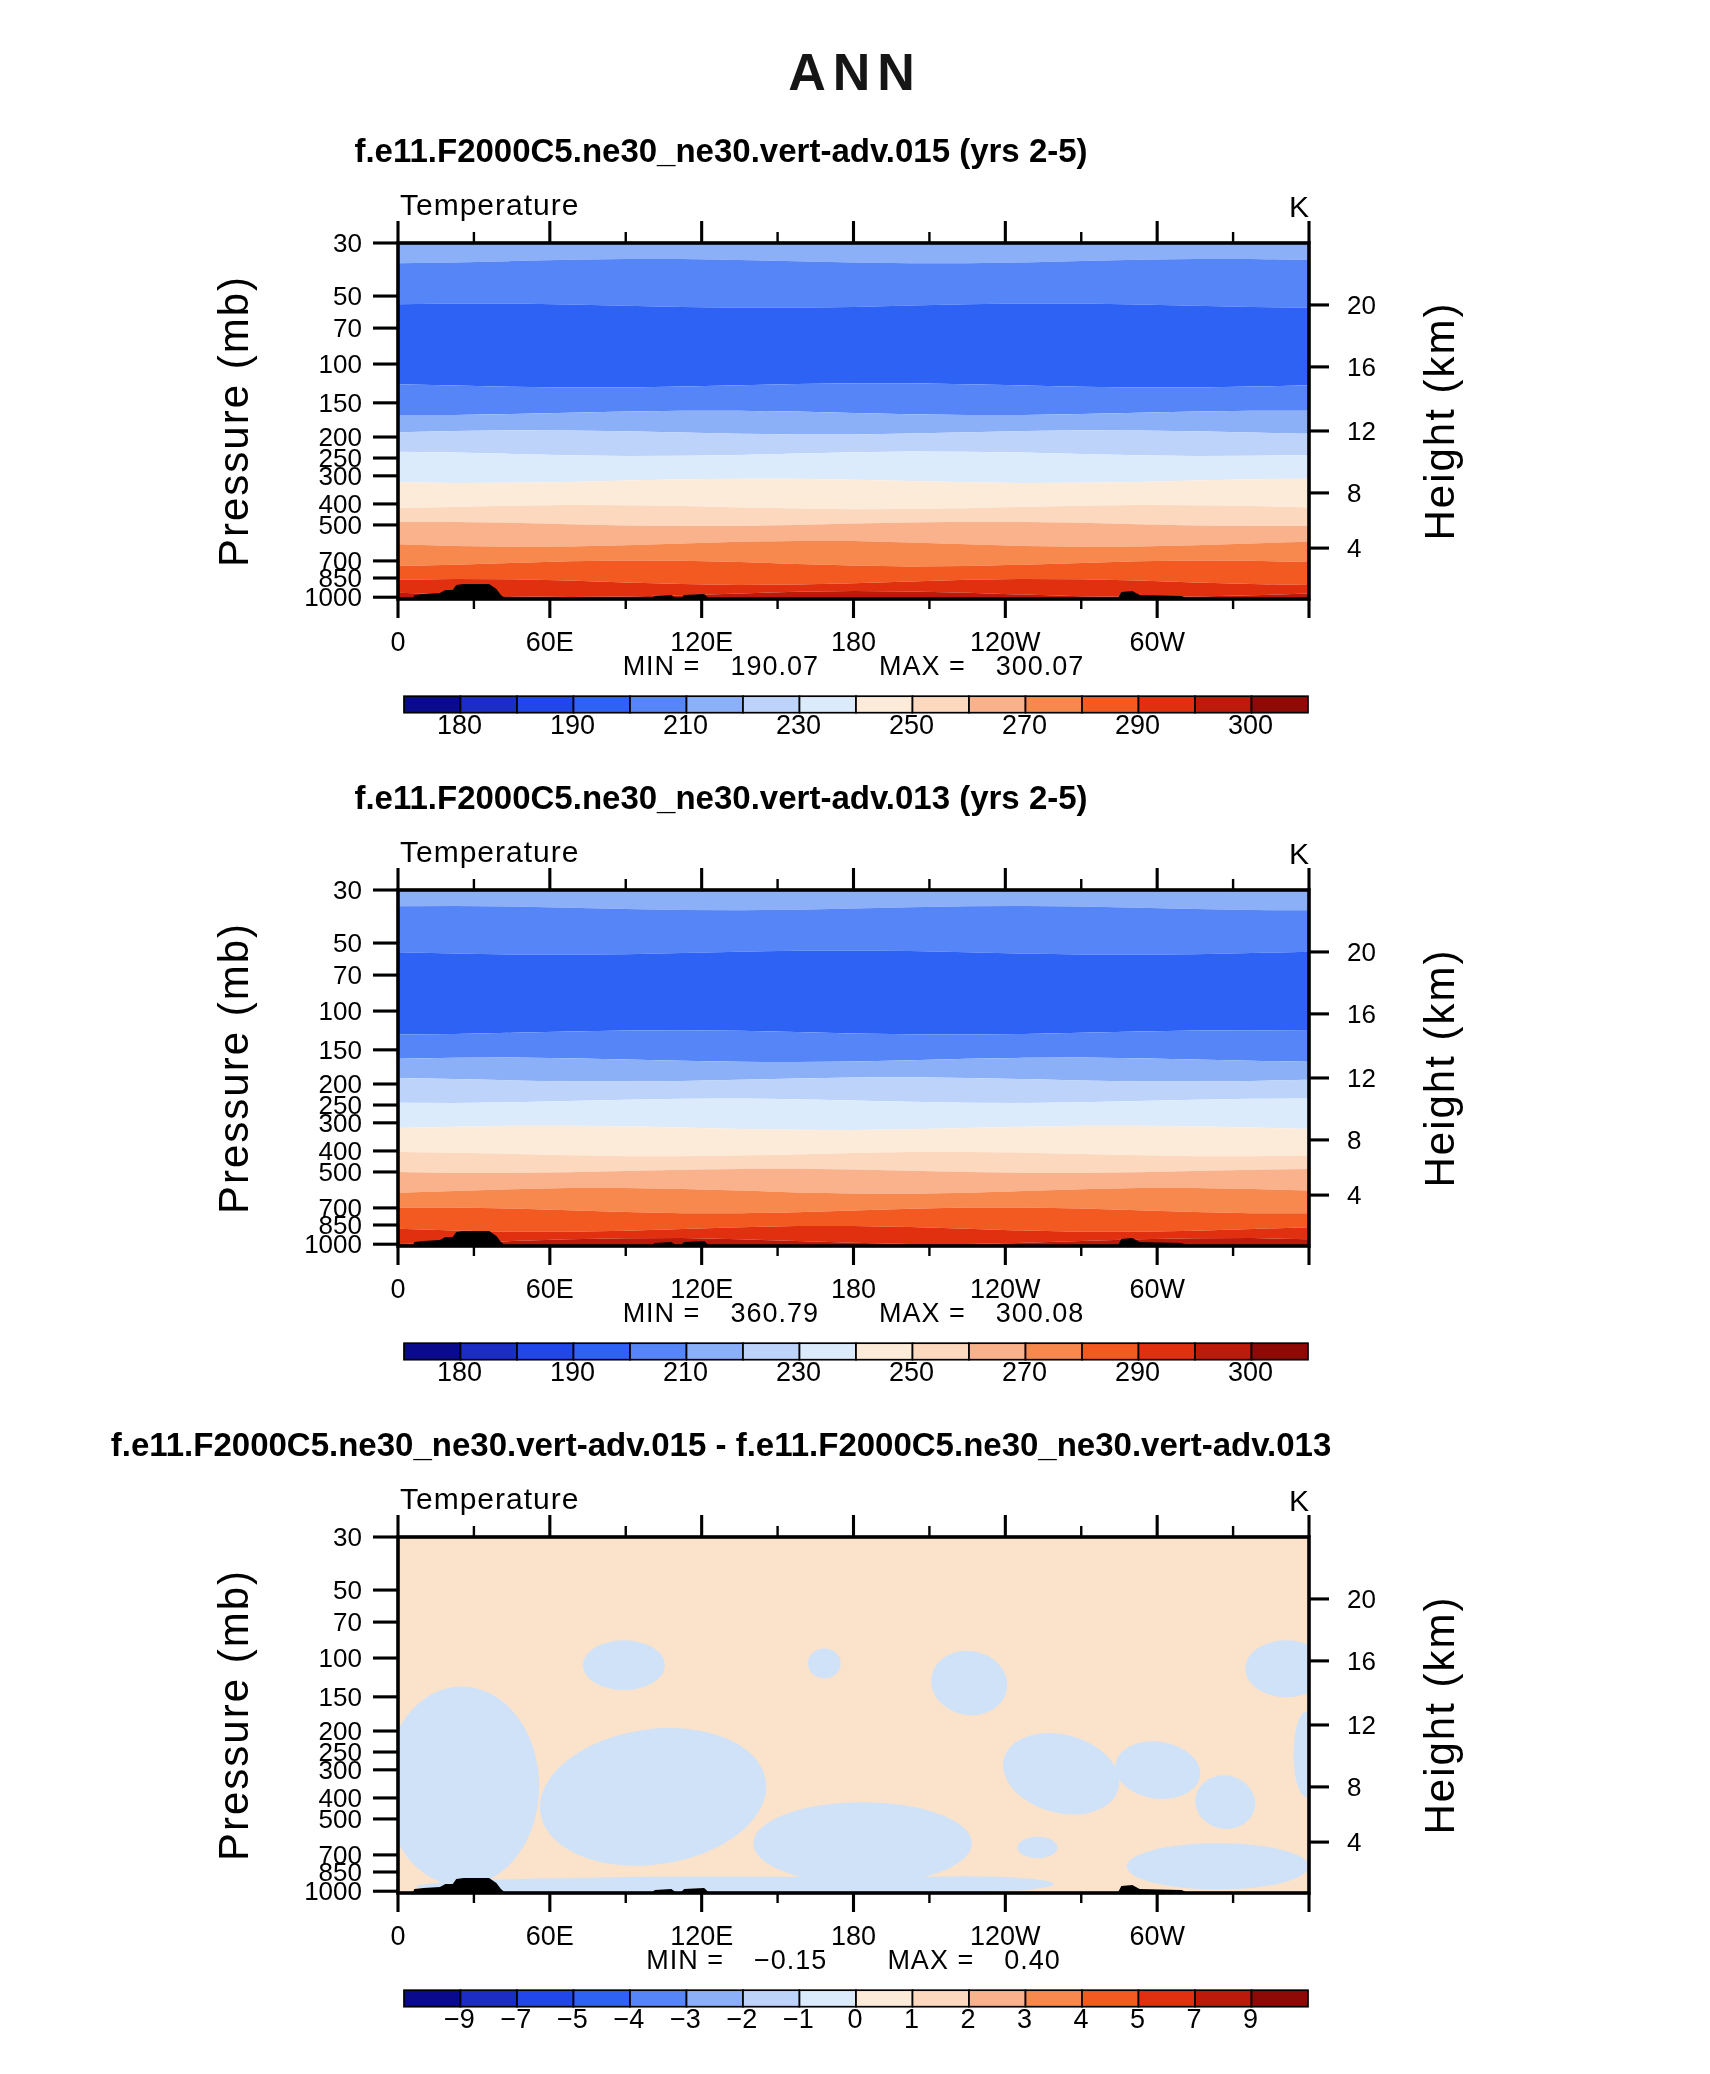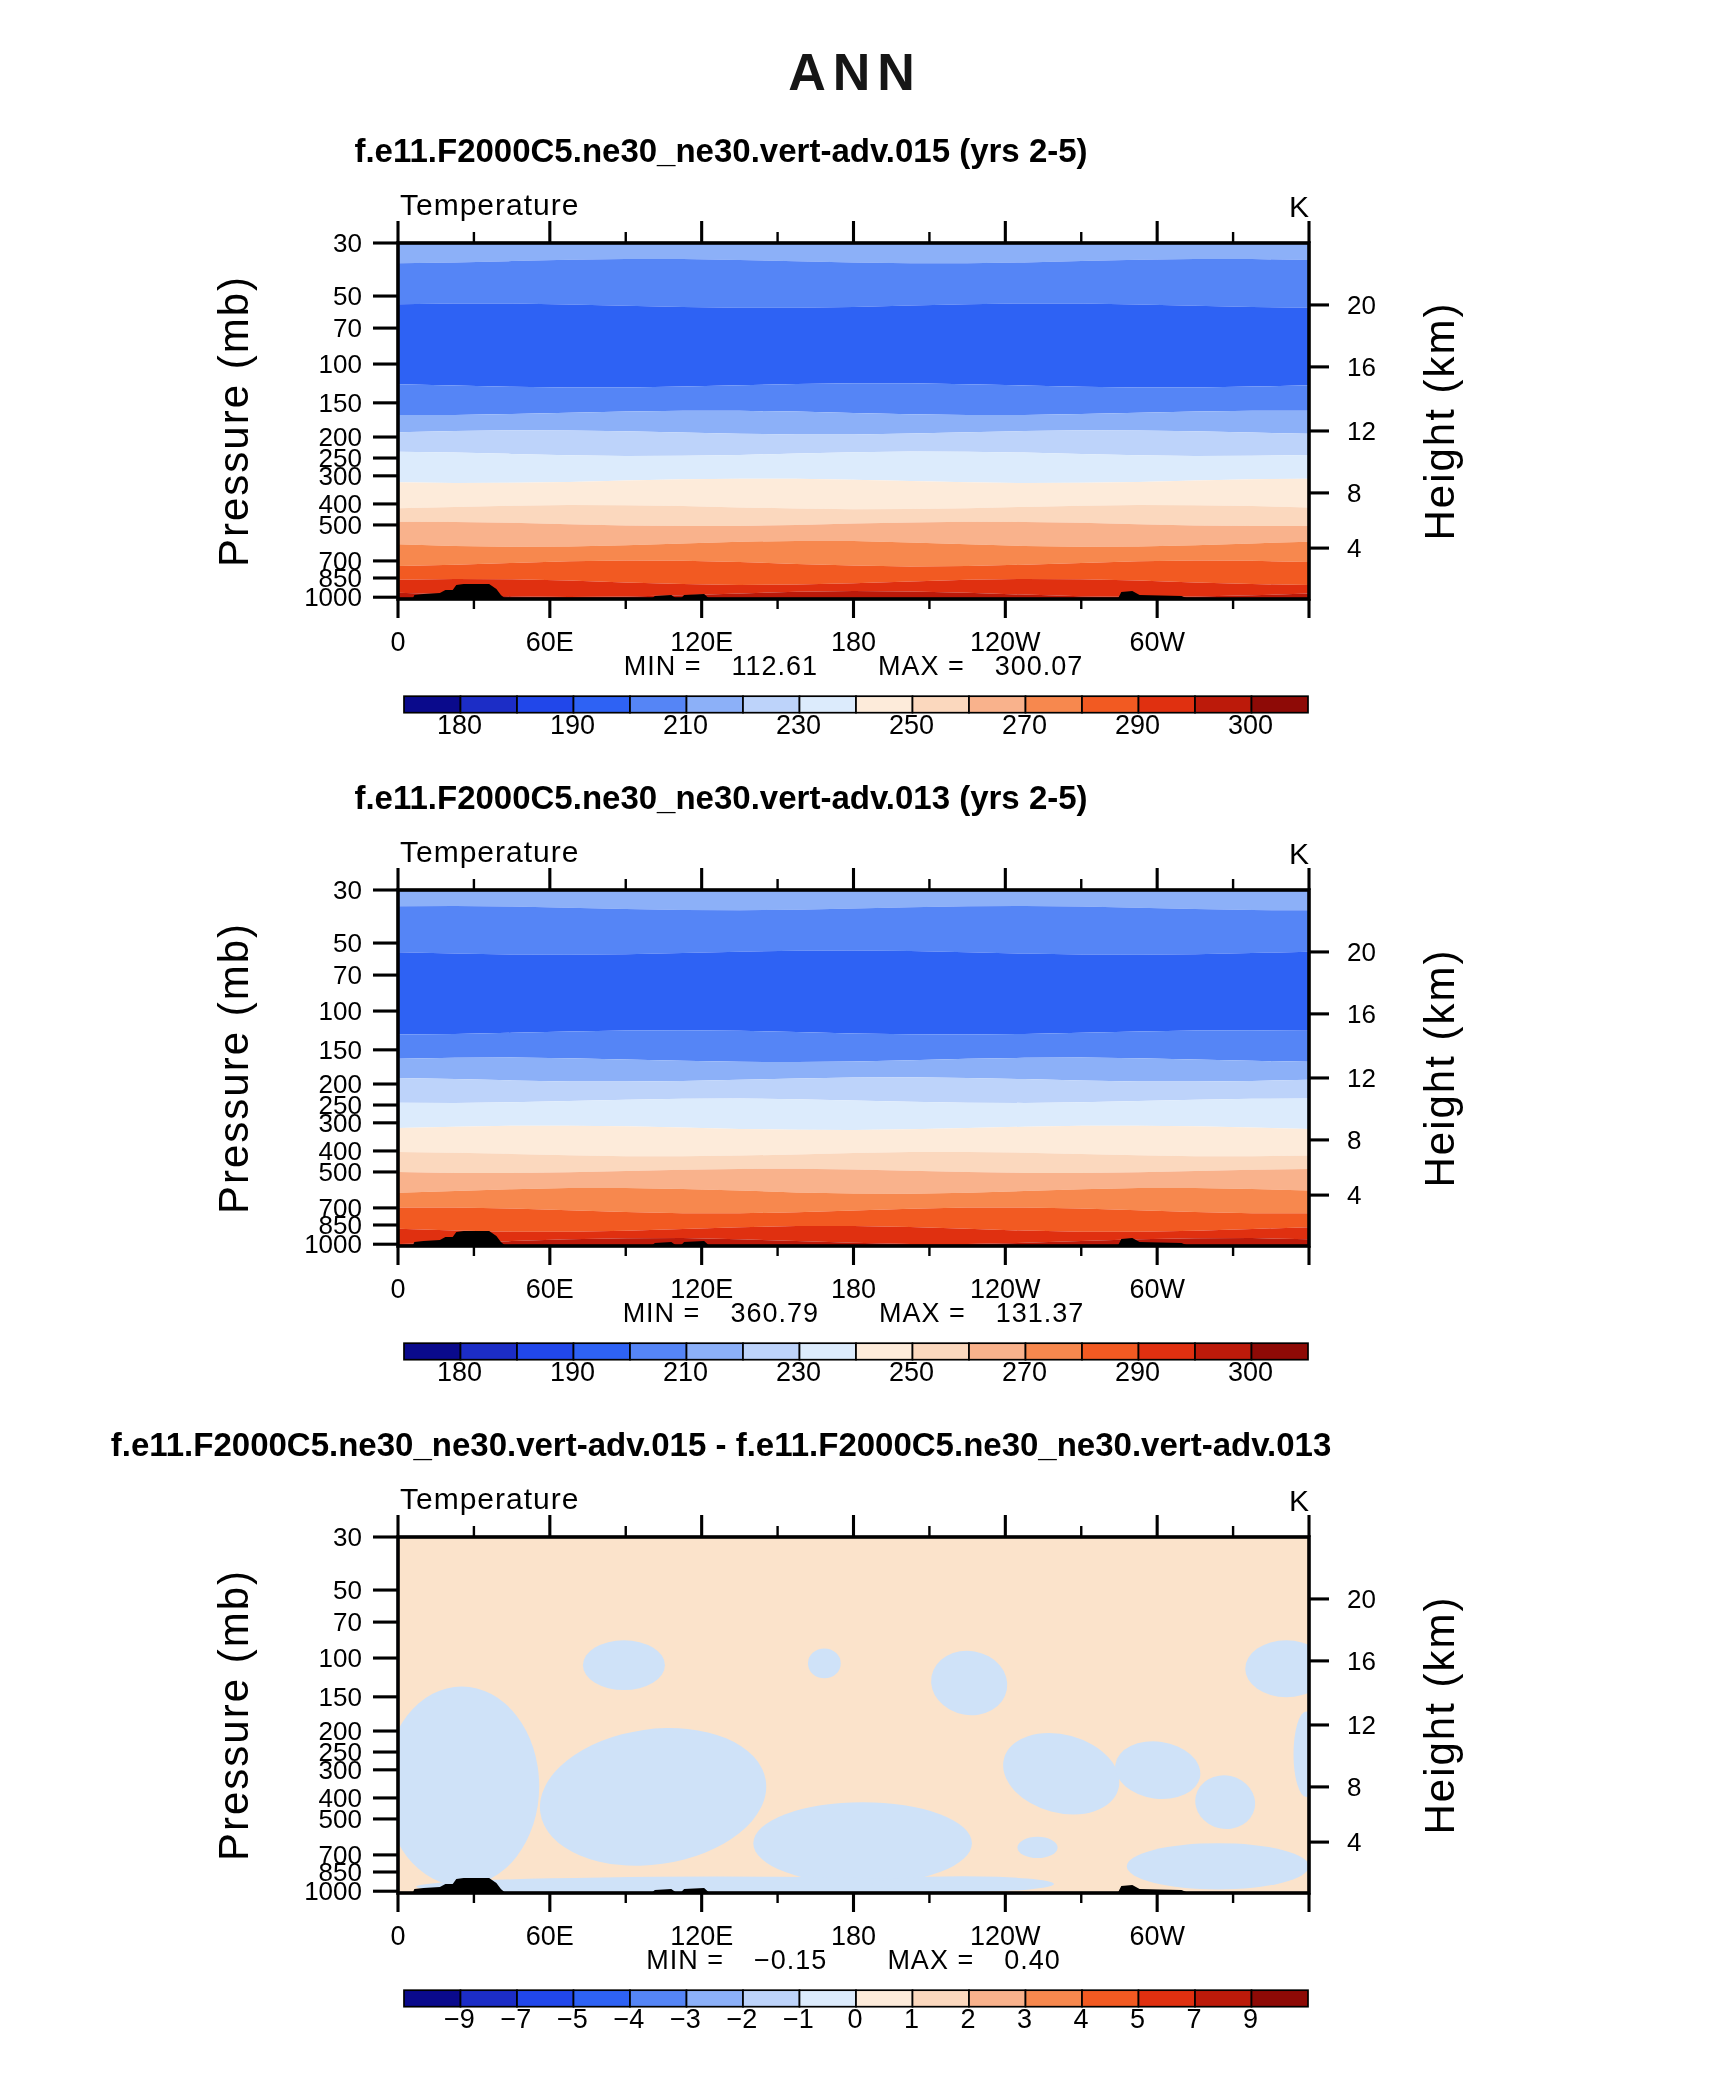--- a/index.html
+++ b/index.html
@@ -115,21 +115,21 @@
     <div class="field-label">Temperature</div>
     <div class="units-label">K</div>
     <div class="left-axis-title">
       <span>Pressure (mb)</span>
     </div>
     <div class="right-axis-title">
       <span>Height (km)</span>
     </div>
     <div class="minmax">
       <span>MIN =</span>
-        <span>112.61</span>
+        <span>190.07</span>
         <span class="gap">MAX =</span>
         <span>300.07</span>
     </div>
   <div class="xlab" style="left: 348px;">0</div>
       <div class="xlab" style="left: 499.836px;">60E</div>
       <div class="xlab" style="left: 651.664px;">120E</div>
       <div class="xlab" style="left: 803.5px;">180</div>
       <div class="xlab" style="left: 955.336px;">120W</div>
       <div class="xlab" style="left: 1107.16px;">60W</div>
       <div class="plab" style="left: 242px; top: 100px;">30</div>
@@ -256,21 +256,21 @@
     <div class="left-axis-title">
       <span>Pressure (mb)</span>
     </div>
     <div class="right-axis-title">
       <span>Height (km)</span>
     </div>
     <div class="minmax">
       <span>MIN =</span>
         <span>360.79</span>
         <span class="gap">MAX =</span>
-        <span>131.37</span>
+        <span>300.08</span>
     </div>
   <div class="xlab" style="left: 348px;">0</div>
       <div class="xlab" style="left: 499.836px;">60E</div>
       <div class="xlab" style="left: 651.664px;">120E</div>
       <div class="xlab" style="left: 803.5px;">180</div>
       <div class="xlab" style="left: 955.336px;">120W</div>
       <div class="xlab" style="left: 1107.16px;">60W</div>
       <div class="plab" style="left: 242px; top: 100px;">30</div>
       <div class="plab" style="left: 242px; top: 153.044px;">50</div>
       <div class="plab" style="left: 242px; top: 185.084px;">70</div>

